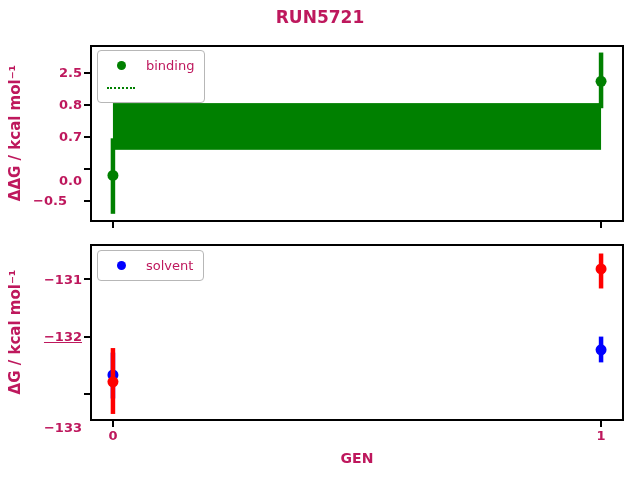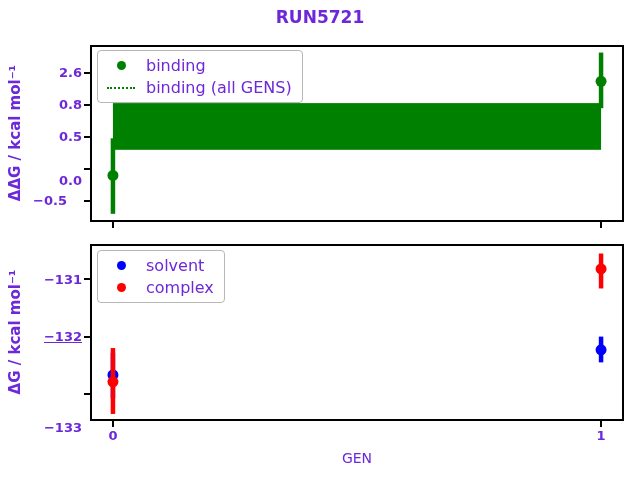--- a/index.html
+++ b/index.html
@@ -1,54 +1,54 @@
 <!DOCTYPE html>
 <html><head>
 <meta charset="utf-8">
 <style>
   html,body{margin:0;padding:0;background:#ffffff;}
   .figure{
     position:relative;width:640px;height:480px;background:#ffffff;
-    font-family:"DejaVu Sans","Liberation Sans",sans-serif;color:#6d28d9;
+    font-family:"DejaVu Sans","Liberation Sans",sans-serif;color:#be185d;
     overflow:hidden;
   }
   .suptitle{
     position:absolute;top:7px;left:0;width:640px;text-align:center;
     font-size:17px;font-weight:bold;letter-spacing:0px;
   }
   .axes{position:absolute;background:transparent;}
   .plot-svg{position:absolute;left:0;top:0;overflow:visible;}
   .ylabel{
     position:absolute;font-size:15px;font-weight:bold;white-space:nowrap;
     transform:translate(-50%,-50%) rotate(-90deg);
   }
   .xlabel{
     position:absolute;left:90px;width:534px;text-align:center;
-    font-size:14px;font-weight:normal;
+    font-size:14px;font-weight:bold;
   }
   .tick-label-y{
     position:absolute;left:18px;width:64px;text-align:right;
     font-size:13px;font-weight:bold;line-height:18px;
   }
   .tick-label-x{
     position:absolute;width:30px;text-align:center;
     font-size:13px;font-weight:bold;line-height:16px;
   }
   .tick-mark{position:absolute;background:#000;}
   .legend{
     position:absolute;background:rgba(255,255,255,0.85);
     border:1px solid #b7b7b7;border-radius:4px;
     padding:5px 10px 5px 6px;display:flex;flex-direction:column;
     justify-content:center;gap:3px;z-index:5;
   }
   .legend-row{display:flex;align-items:center;height:19px;}
   .legend-glyph-box{width:34px;display:flex;align-items:center;justify-content:center;flex:0 0 34px;}
   .glyph-dot{width:9px;height:9px;border-radius:50%;}
   .glyph-dotted{width:28px;height:0;border-top:2.5px dotted;}
-  .legend-label{font-size:16px;font-weight:normal;margin-left:8px;white-space:nowrap;}
+  .legend-label{font-size:13px;font-weight:normal;margin-left:8px;white-space:nowrap;}
 </style>
 </head>
 <body>
 
 <div class="figure">
 
   <div class="suptitle">RUN5721</div>
 
   <div class="axes" id="axes-0" style="left:90px;top:45px;width:534px;height:177px;">
       <svg class="plot-svg" width="534" height="177" viewBox="0 0 534 177">
@@ -63,21 +63,20 @@
       <div class="legend-row">
         <span class="legend-glyph-box">
           <span class="glyph-dot" style="background: rgb(0, 128, 0);"></span>
         </span>
         <span class="legend-label">binding</span>
       </div>
       <div class="legend-row">
         <span class="legend-glyph-box">
           <span class="glyph-dotted" style="border-top-color: rgb(0, 128, 0);"></span>
         </span>
-        <span class="legend-label">binding (all GENS)</span>
       </div>
     </div>
   </div>
 
   <div class="axes" id="axes-1" style="left:90px;top:244px;width:534px;height:130px;">
       <svg class="plot-svg" width="534" height="177" viewBox="0 0 534 177">
         <line x1="22.941499085923223" x2="22.941499085923223" y1="154.48106183230834" y2="108.64098413726116" stroke="#0000ff" stroke-width="4.5"></line>
         <circle cx="22.941499085923223" cy="130.98802201359555" r="5.5" fill="#0000ff"></circle>
         <line x1="511.0585009140768" x2="511.0585009140768" y1="118.38200064745784" y2="92.5969569439948" stroke="#0000ff" stroke-width="4.5"></line>
         <circle cx="511.0585009140768" cy="105.77597928132009" r="5.5" fill="#0000ff"></circle>
@@ -87,39 +86,33 @@
         <circle cx="511.0585009140768" cy="24.98284234380077" r="5.5" fill="#ff0000"></circle>
         <rect x="1" y="1" width="532" height="175" fill="none" stroke="#000" stroke-width="2"></rect>
       </svg>
     <div class="legend" style="left:7px;top:6px;">
       <div class="legend-row">
         <span class="legend-glyph-box">
           <span class="glyph-dot" style="background: rgb(0, 0, 255);"></span>
         </span>
         <span class="legend-label">solvent</span>
       </div>
-      <div class="legend-row">
-        <span class="legend-glyph-box">
-          <span class="glyph-dot" style="background: rgb(255, 0, 0);"></span>
-        </span>
-        <span class="legend-label">complex</span>
-      </div>
     </div>
   </div>
 
   <div class="ylabel" style="left:15px;top:133px;">ΔΔG / kcal mol⁻¹</div>
   <div class="ylabel" style="left:15px;top:332px;">ΔG / kcal mol⁻¹</div>
   <div class="xlabel" style="top:450px;">GEN</div>
 
 <div class="tick-mark" style="left: 84px; top: 72.0282px; width: 6px; height: 2px;"></div>
-    <div class="tick-label-y" style="top: 64.0282px;">2.6</div>
+    <div class="tick-label-y" style="top: 64.0282px;">2.5</div>
     <div class="tick-mark" style="left: 84px; top: 104.024px; width: 6px; height: 2px;"></div>
     <div class="tick-label-y" style="top: 96.0239px;">0.8</div>
     <div class="tick-mark" style="left: 84px; top: 136.02px; width: 6px; height: 2px;"></div>
-    <div class="tick-label-y" style="top: 128.02px;">0.5</div>
+    <div class="tick-label-y" style="top: 128.02px;">0.7</div>
     <div class="tick-mark" style="left: 84px; top: 168.015px; width: 6px; height: 2px;"></div>
     <div class="tick-label-y" style="top: 172px;">0.0</div>
     <div class="tick-mark" style="left: 84px; top: 200.011px; width: 6px; height: 2px;"></div>
     <div class="tick-label-y" style="top: 192.011px; text-align: center;">−0.5</div>
     <div class="tick-mark" style="left: 111.941px; top: 222px; width: 2px; height: 6px;"></div>
     <div class="tick-mark" style="left: 600.059px; top: 222px; width: 2px; height: 6px;"></div>
     <div class="tick-mark" style="left: 84px; top: 278.297px; width: 6px; height: 2px;"></div>
     <div class="tick-label-y" style="top: 271px;">−131</div>
     <div class="tick-mark" style="left: 84px; top: 335.597px; width: 6px; height: 2px;"></div>
     <div class="tick-label-y" style="top: 327.597px; text-decoration: underline;">−132</div>

